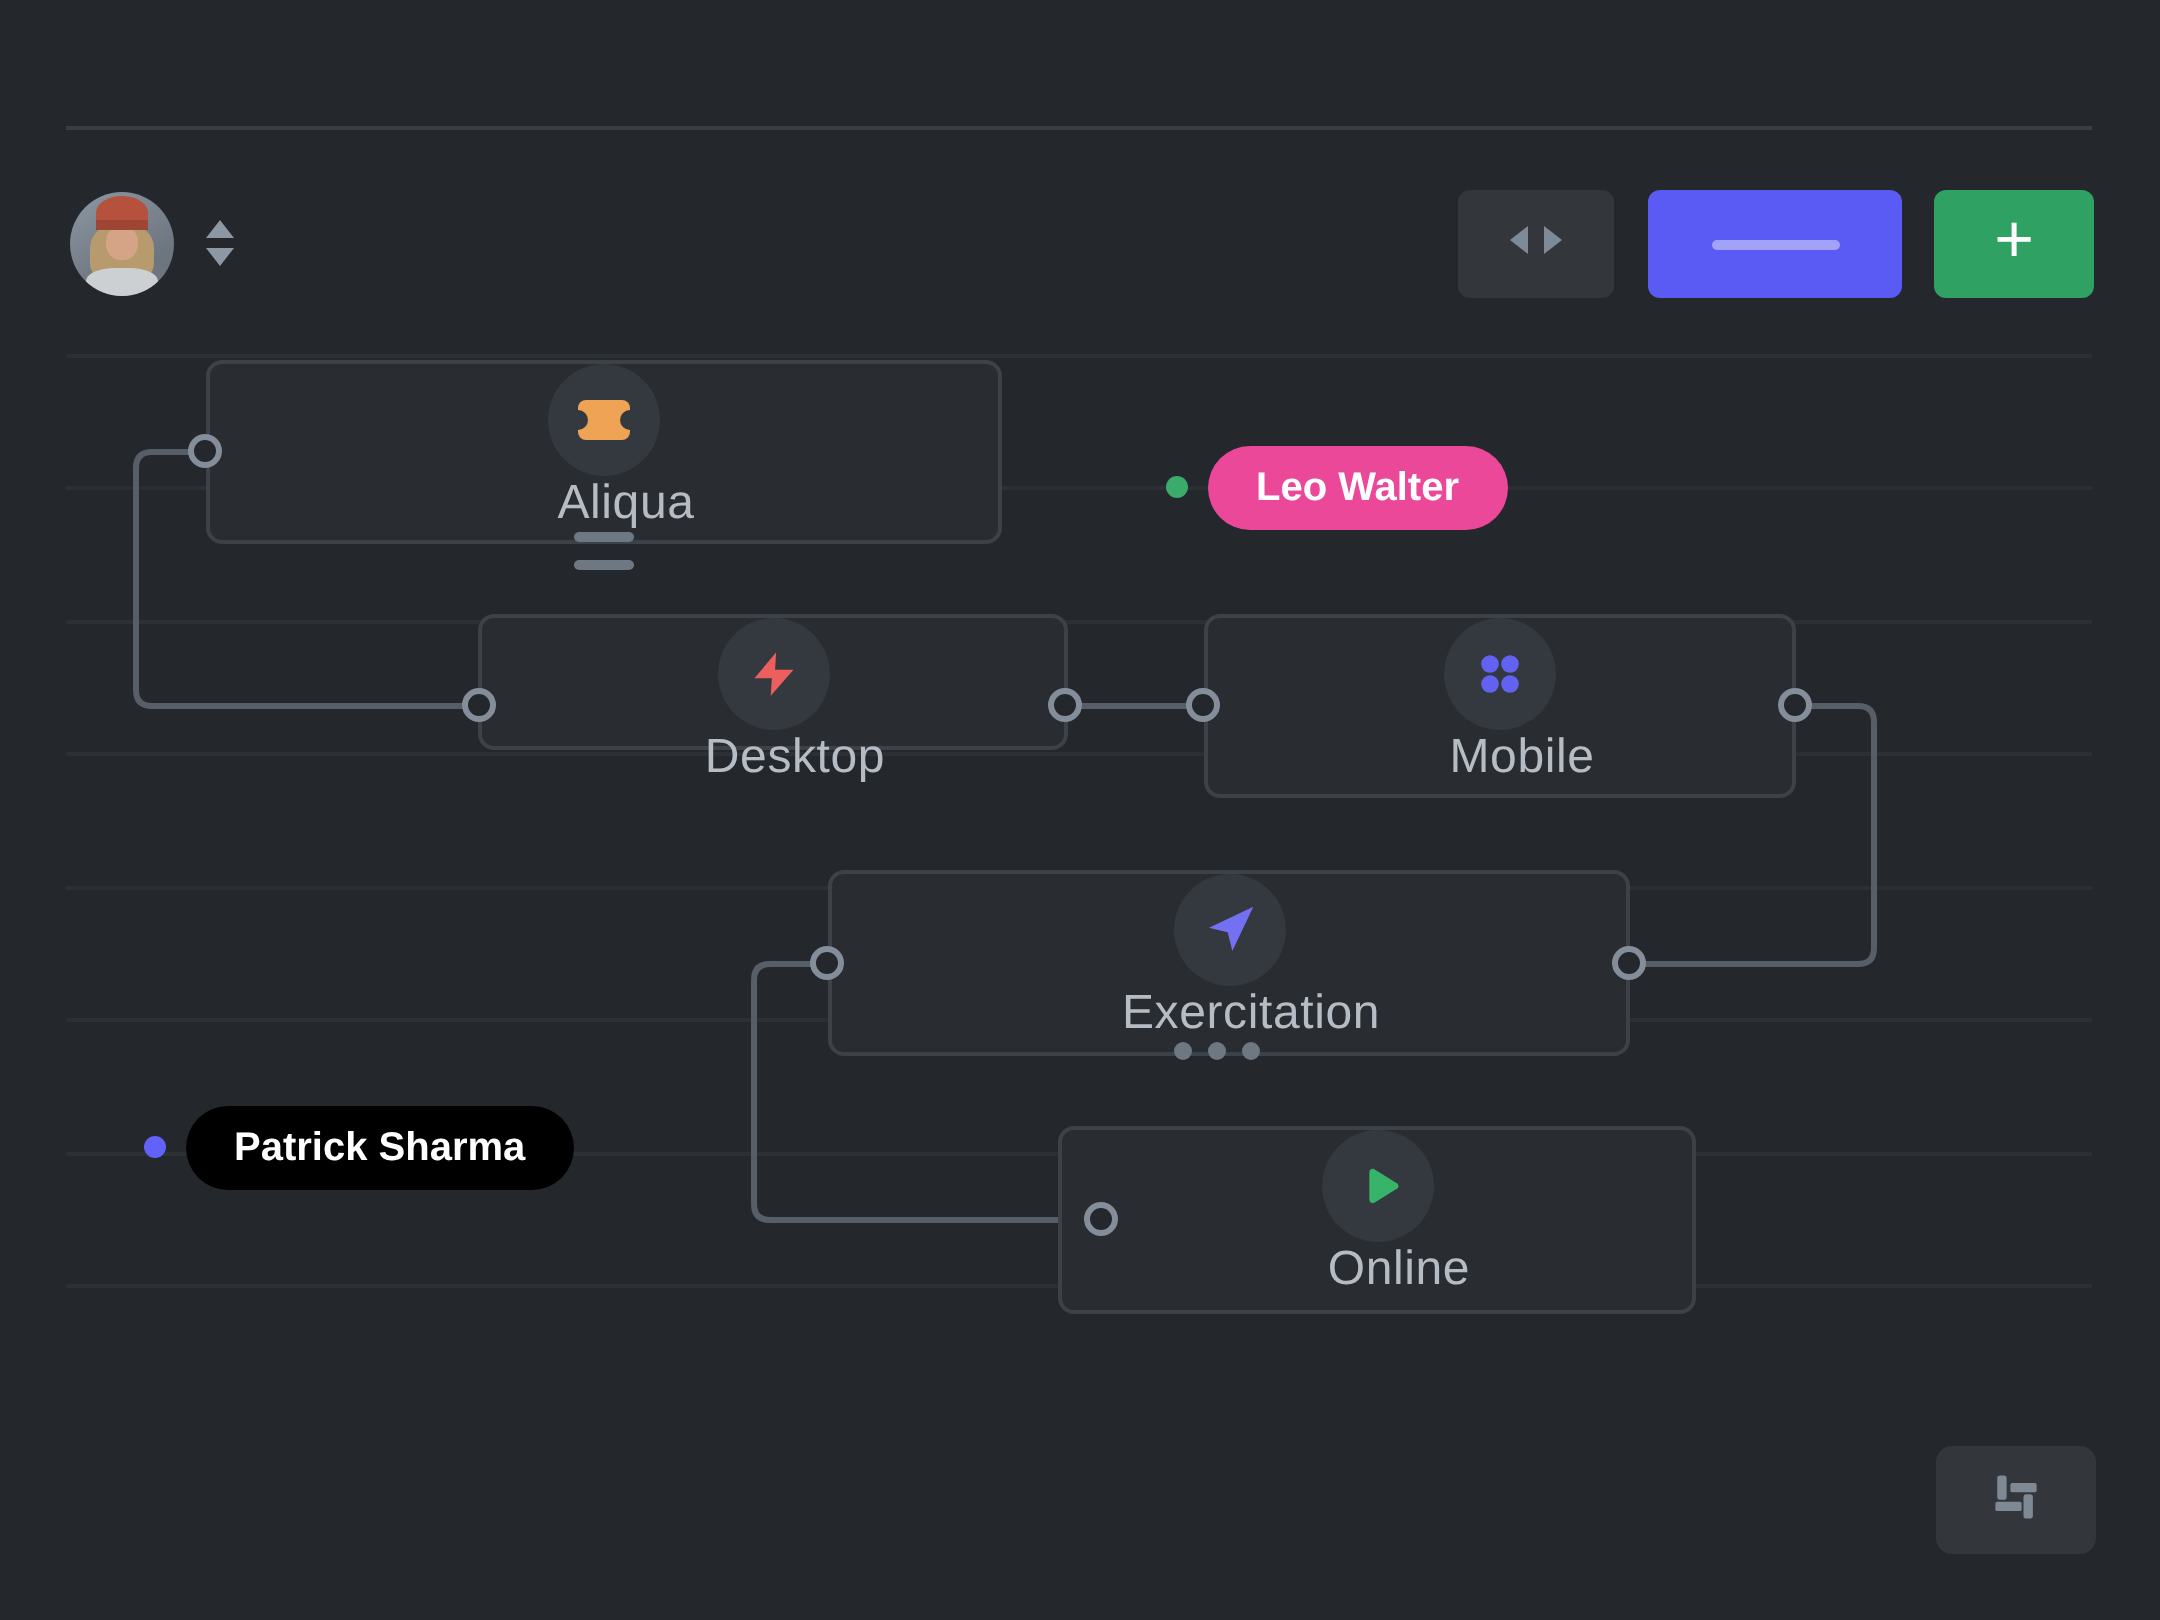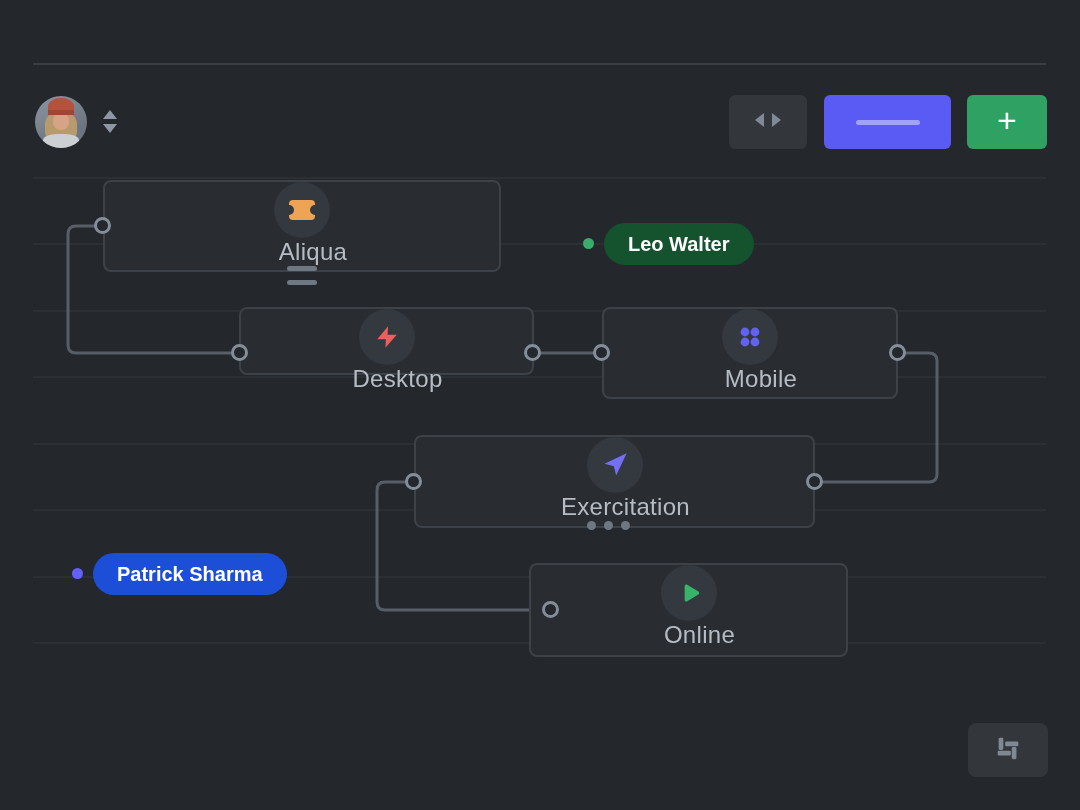--- a/index.html
+++ b/index.html
@@ -163,26 +163,26 @@
   <div class="dot" style="left:94px;top:217px"></div>
   <div class="dot" style="left:231px;top:344px"></div>
   <div class="dot" style="left:524px;top:344px"></div>
   <div class="dot" style="left:593px;top:344px"></div>
   <div class="dot" style="left:889px;top:344px"></div>
   <div class="dot" style="left:405px;top:473px"></div>
   <div class="dot" style="left:806px;top:473px"></div>
   <div class="dot" style="left:542px;top:601px"></div>
 
   <div class="statusdot" style="left:583px;top:238px;background:#3aab6b"></div>
-  <div class="badge" style="left:604px;top:223px;background:#14532d">
+  <div class="badge" style="left:604px;top:223px;background:#ec4899">
     <span>Leo Walter</span>
   </div>
 
   <div class="statusdot" style="left:72px;top:568px;background:#6262fa"></div>
-  <div class="badge" style="left:93px;top:553px;background:#1d4ed8">
+  <div class="badge" style="left:93px;top:553px;background:#000000">
     <span>Patrick Sharma</span>
   </div>
 
   <div class="btn-settings">
     <span>
       <svg width="30" height="30" viewBox="0 0 32 32">
         <rect x="6" y="5" width="5" height="13" rx="1.5" fill="#7e8994"></rect>
         <rect x="13" y="9" width="14" height="5" rx="1" fill="#7e8994"></rect>
         <rect x="5" y="19" width="14" height="5" rx="1" fill="#7e8994"></rect>
         <rect x="20" y="15" width="5" height="13" rx="1.5" fill="#7e8994"></rect>

